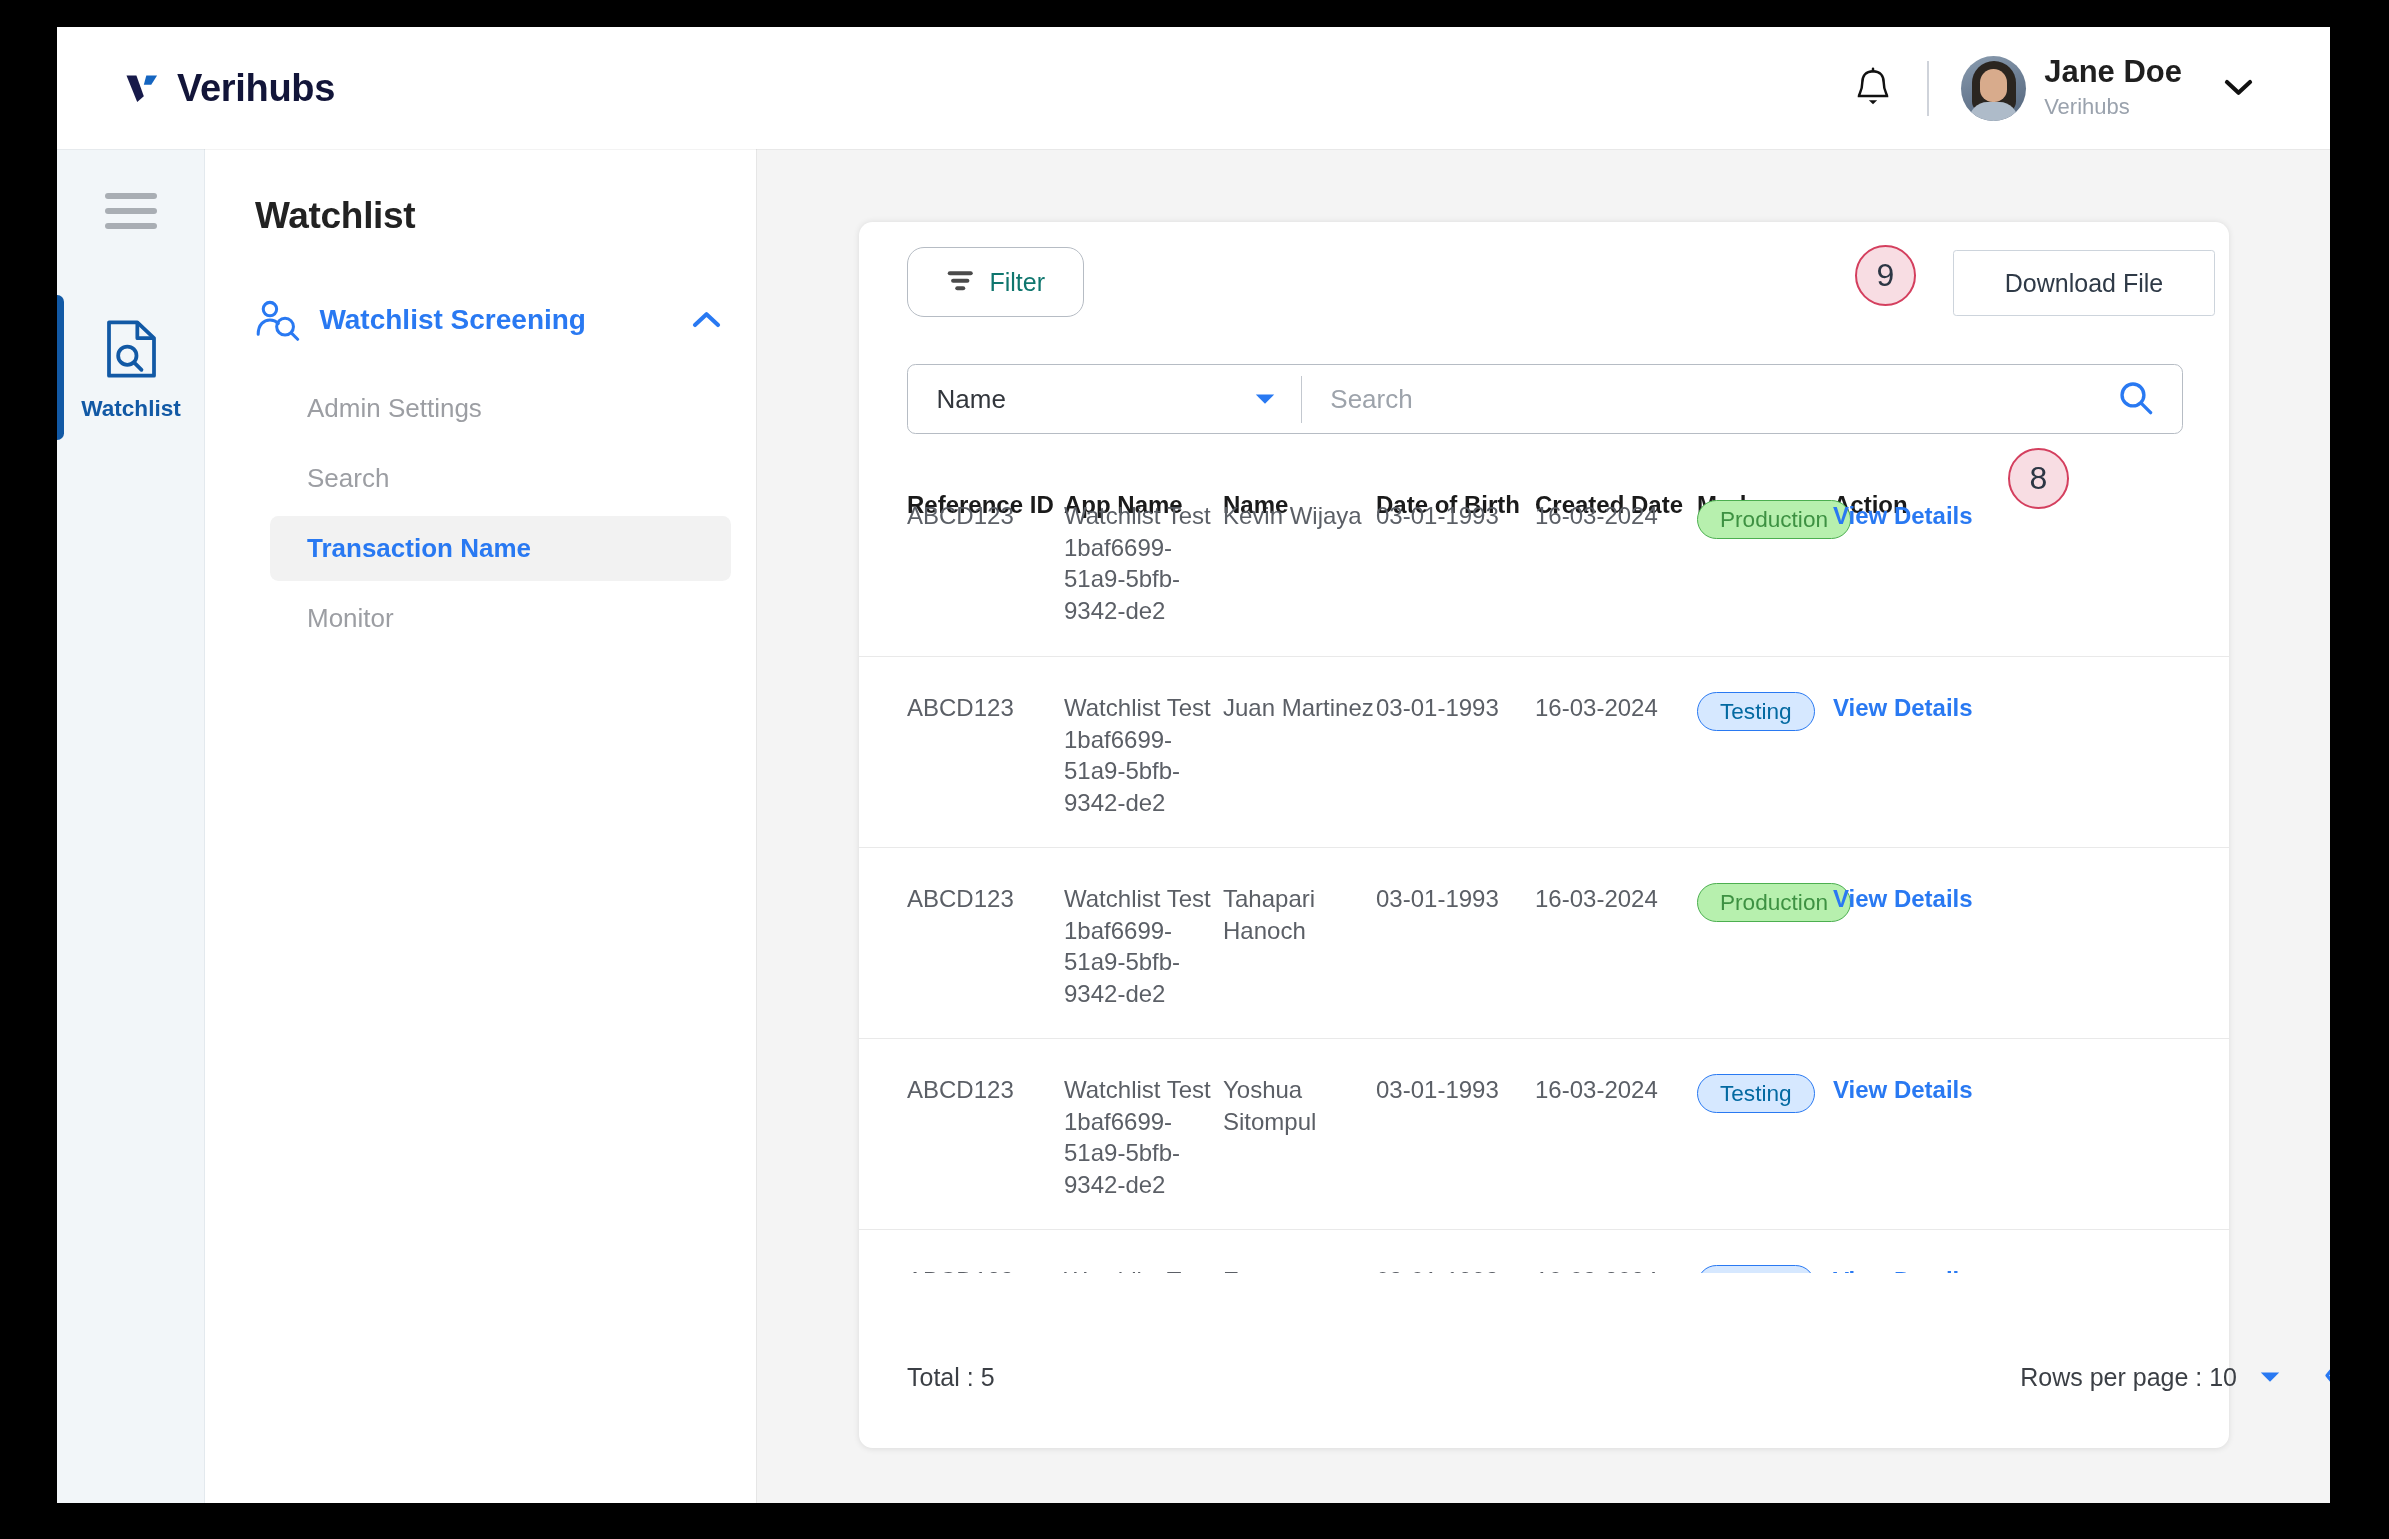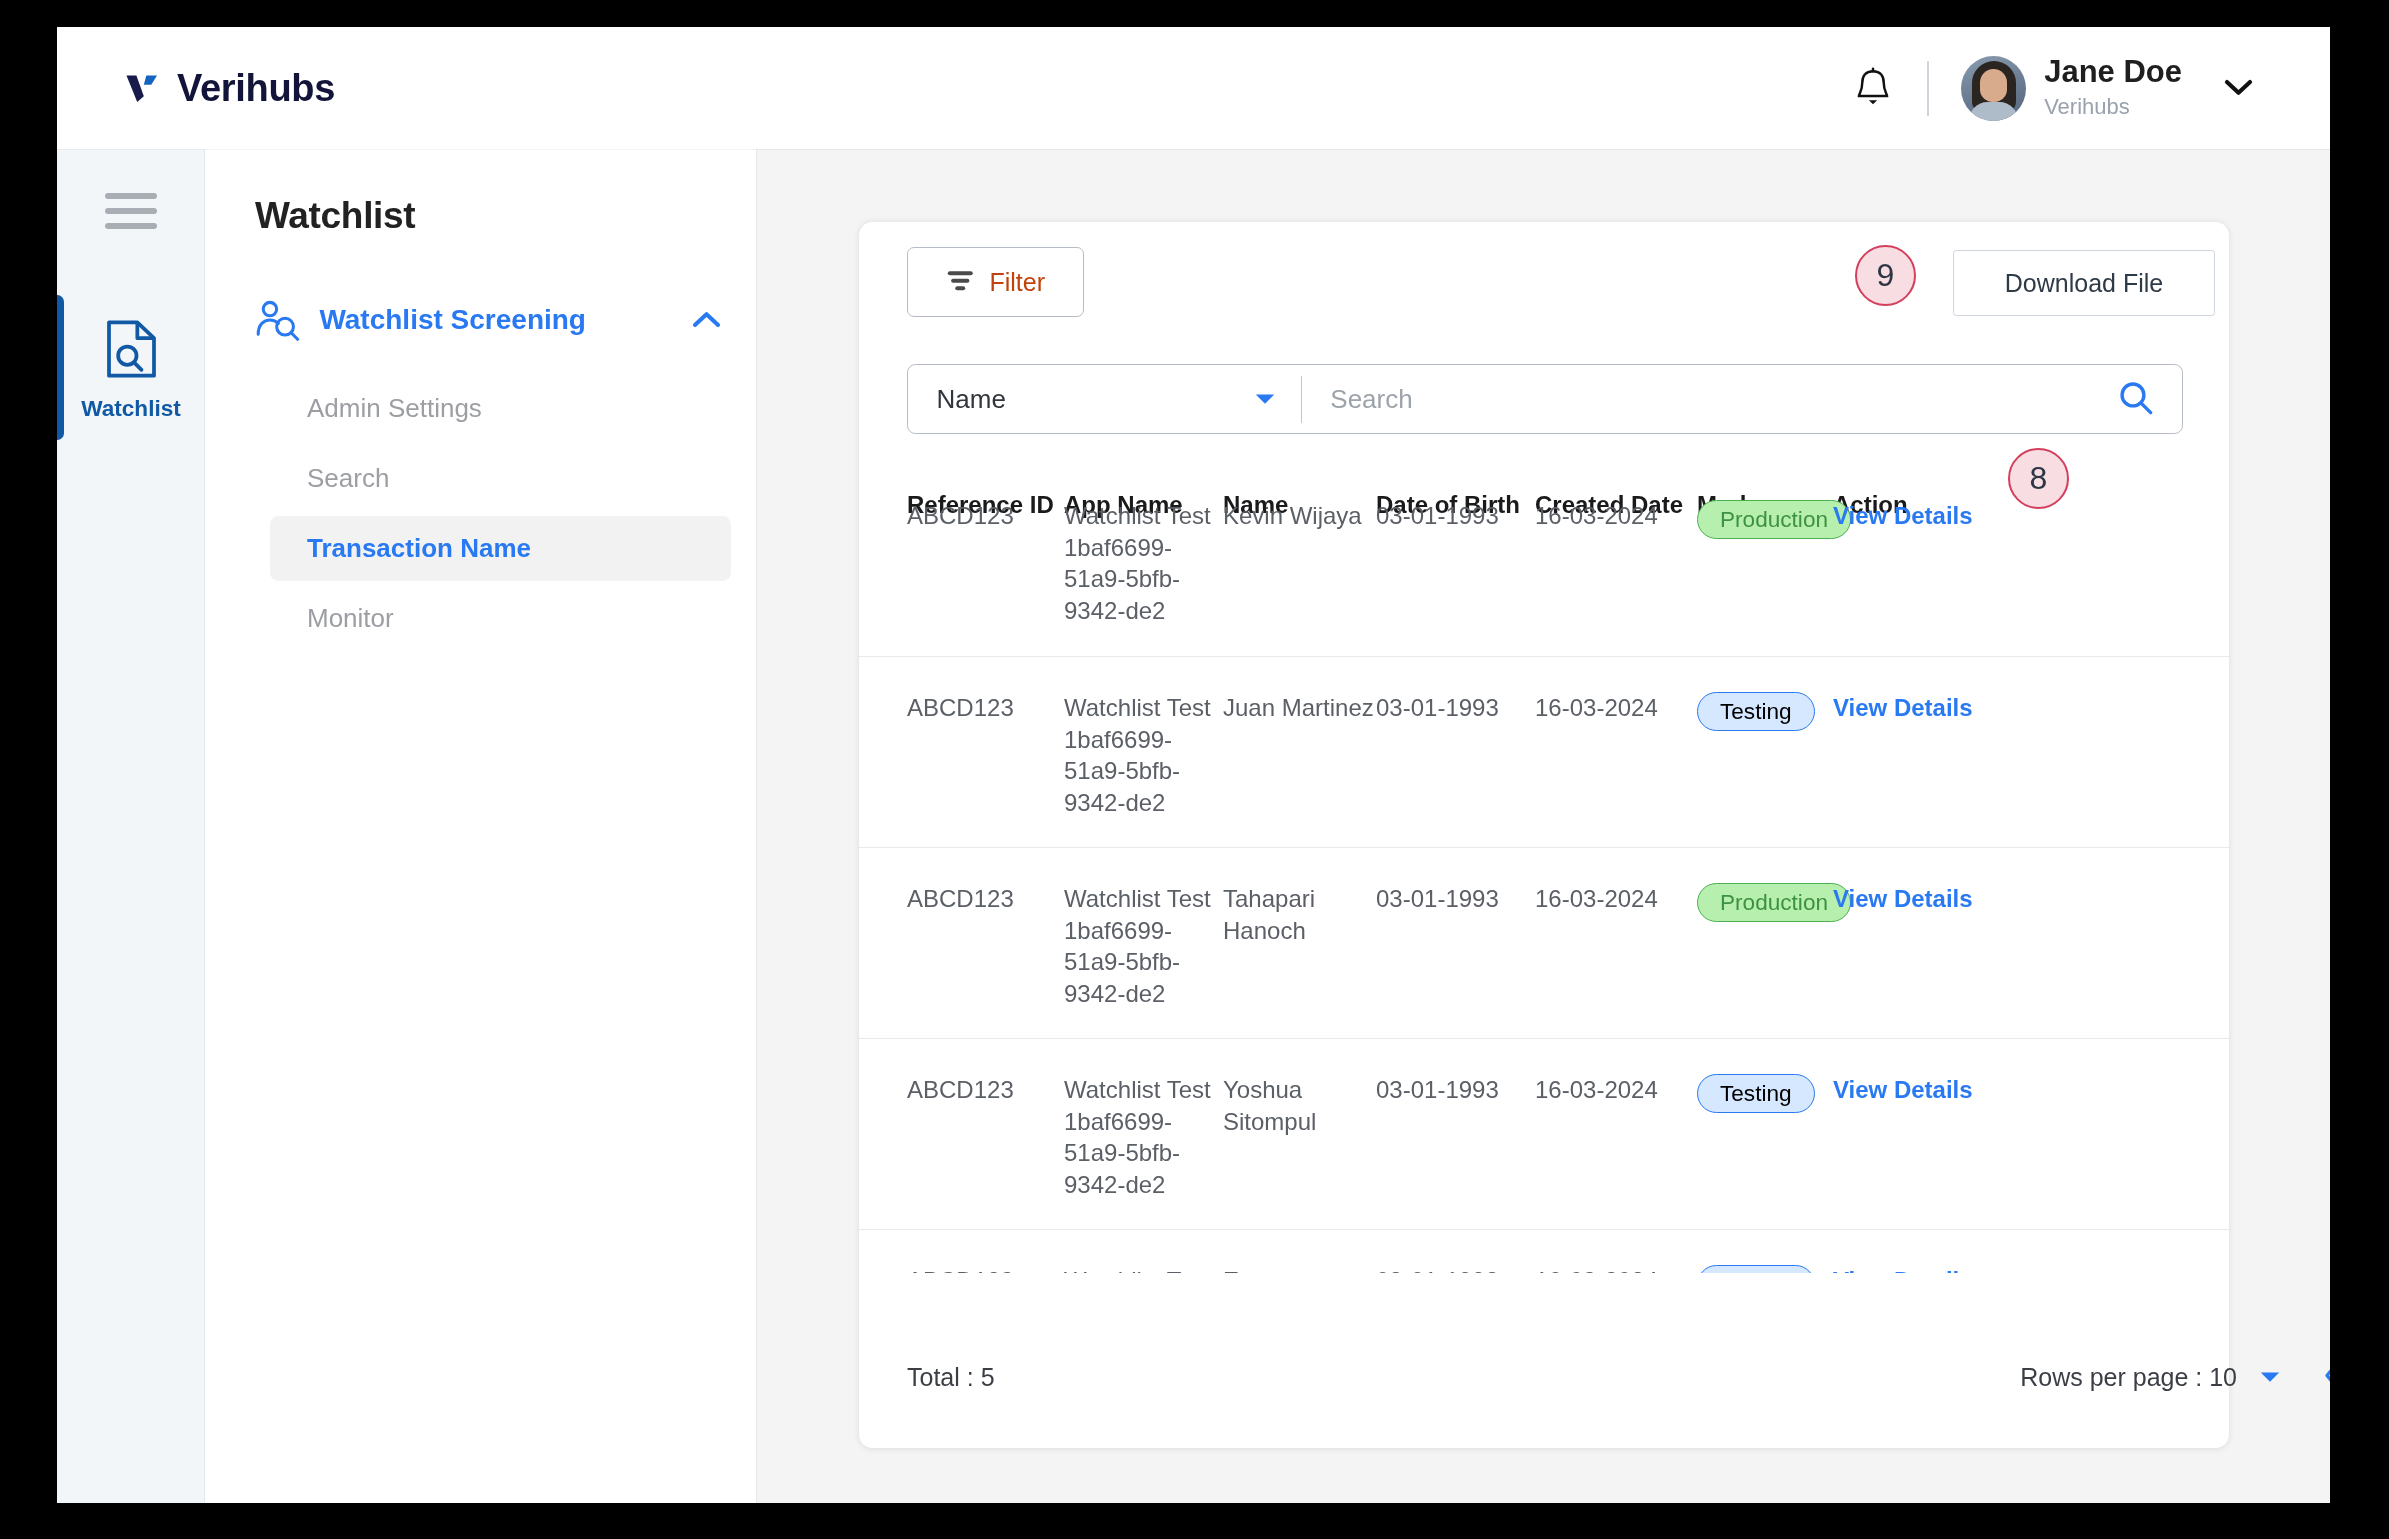--- a/index.html
+++ b/index.html
@@ -130,23 +130,23 @@
     width: 1370px; height: 1226px;
     background: #ffffff; border-radius: 13.4px;
     box-shadow: 0 0.8px 5.9px rgba(0,0,0,0.10);
   }
 
   
   .toolbar { position: relative; height: 100px; }
   .filter-btn {
     position: absolute; left: 48px; top: 25px;
     width: 177px; height: 70px;
-    border: 0.8px solid #b6bcc4; border-radius: 7px; background: #fff;
+    border: 0.8px solid #b6bcc4; border-radius: 17px; background: #fff;
     display: flex; align-items: center; justify-content: center; gap: 15px;
-    font-size: 25px; color: #c2410c; cursor: pointer;
+    font-size: 25px; color: #0f766e; cursor: pointer;
   }
   .badge-ann {
     position: absolute;
     width: 61px; height: 61px; border-radius: 50%;
     background: #f8dde3; border: 2.5px solid #d43f5e;
     display: flex; align-items: center; justify-content: center;
     font-size: 32px; font-weight: 400; color: #2c3644;
     z-index: 9;
   }
   .badge-9 { left: 996px; top: 23.4px; }
@@ -196,21 +196,21 @@
   .c3 { width: 159px; }
   .c4 { width: 162px; }
   .c5 { width: 136px; }
   .c6 { width: 167px; }
   .mode-pill {
     display: inline-flex; align-items: center; justify-content: center;
     height: 39px; padding: 0 22px; border-radius: 20px;
     font-size: 22.6px; font-weight: 400;
   }
   .mode-production { background: #b7f0ae; border: 1.7px solid #4caf50; color: #3d9142; }
-  .mode-testing { background: #d6e8ff; border: 1.7px solid #2979f2; color: #000000; }
+  .mode-testing { background: #d6e8ff; border: 1.7px solid #2979f2; color: #0369a1; }
   .view-link { font-size: 24px; font-weight: 700; color: #2979f2; cursor: pointer; white-space: nowrap; }
 
   
   .table-clip { position: absolute; left: 0; top: 243px; width: 1370px; height: 808px; overflow: hidden; }
 
   
   .tfooter {
     position: absolute; left: 0; bottom: 0; width: 1610px; height: 142px;
     display: flex; align-items: center; padding: 0 48px;
   }

